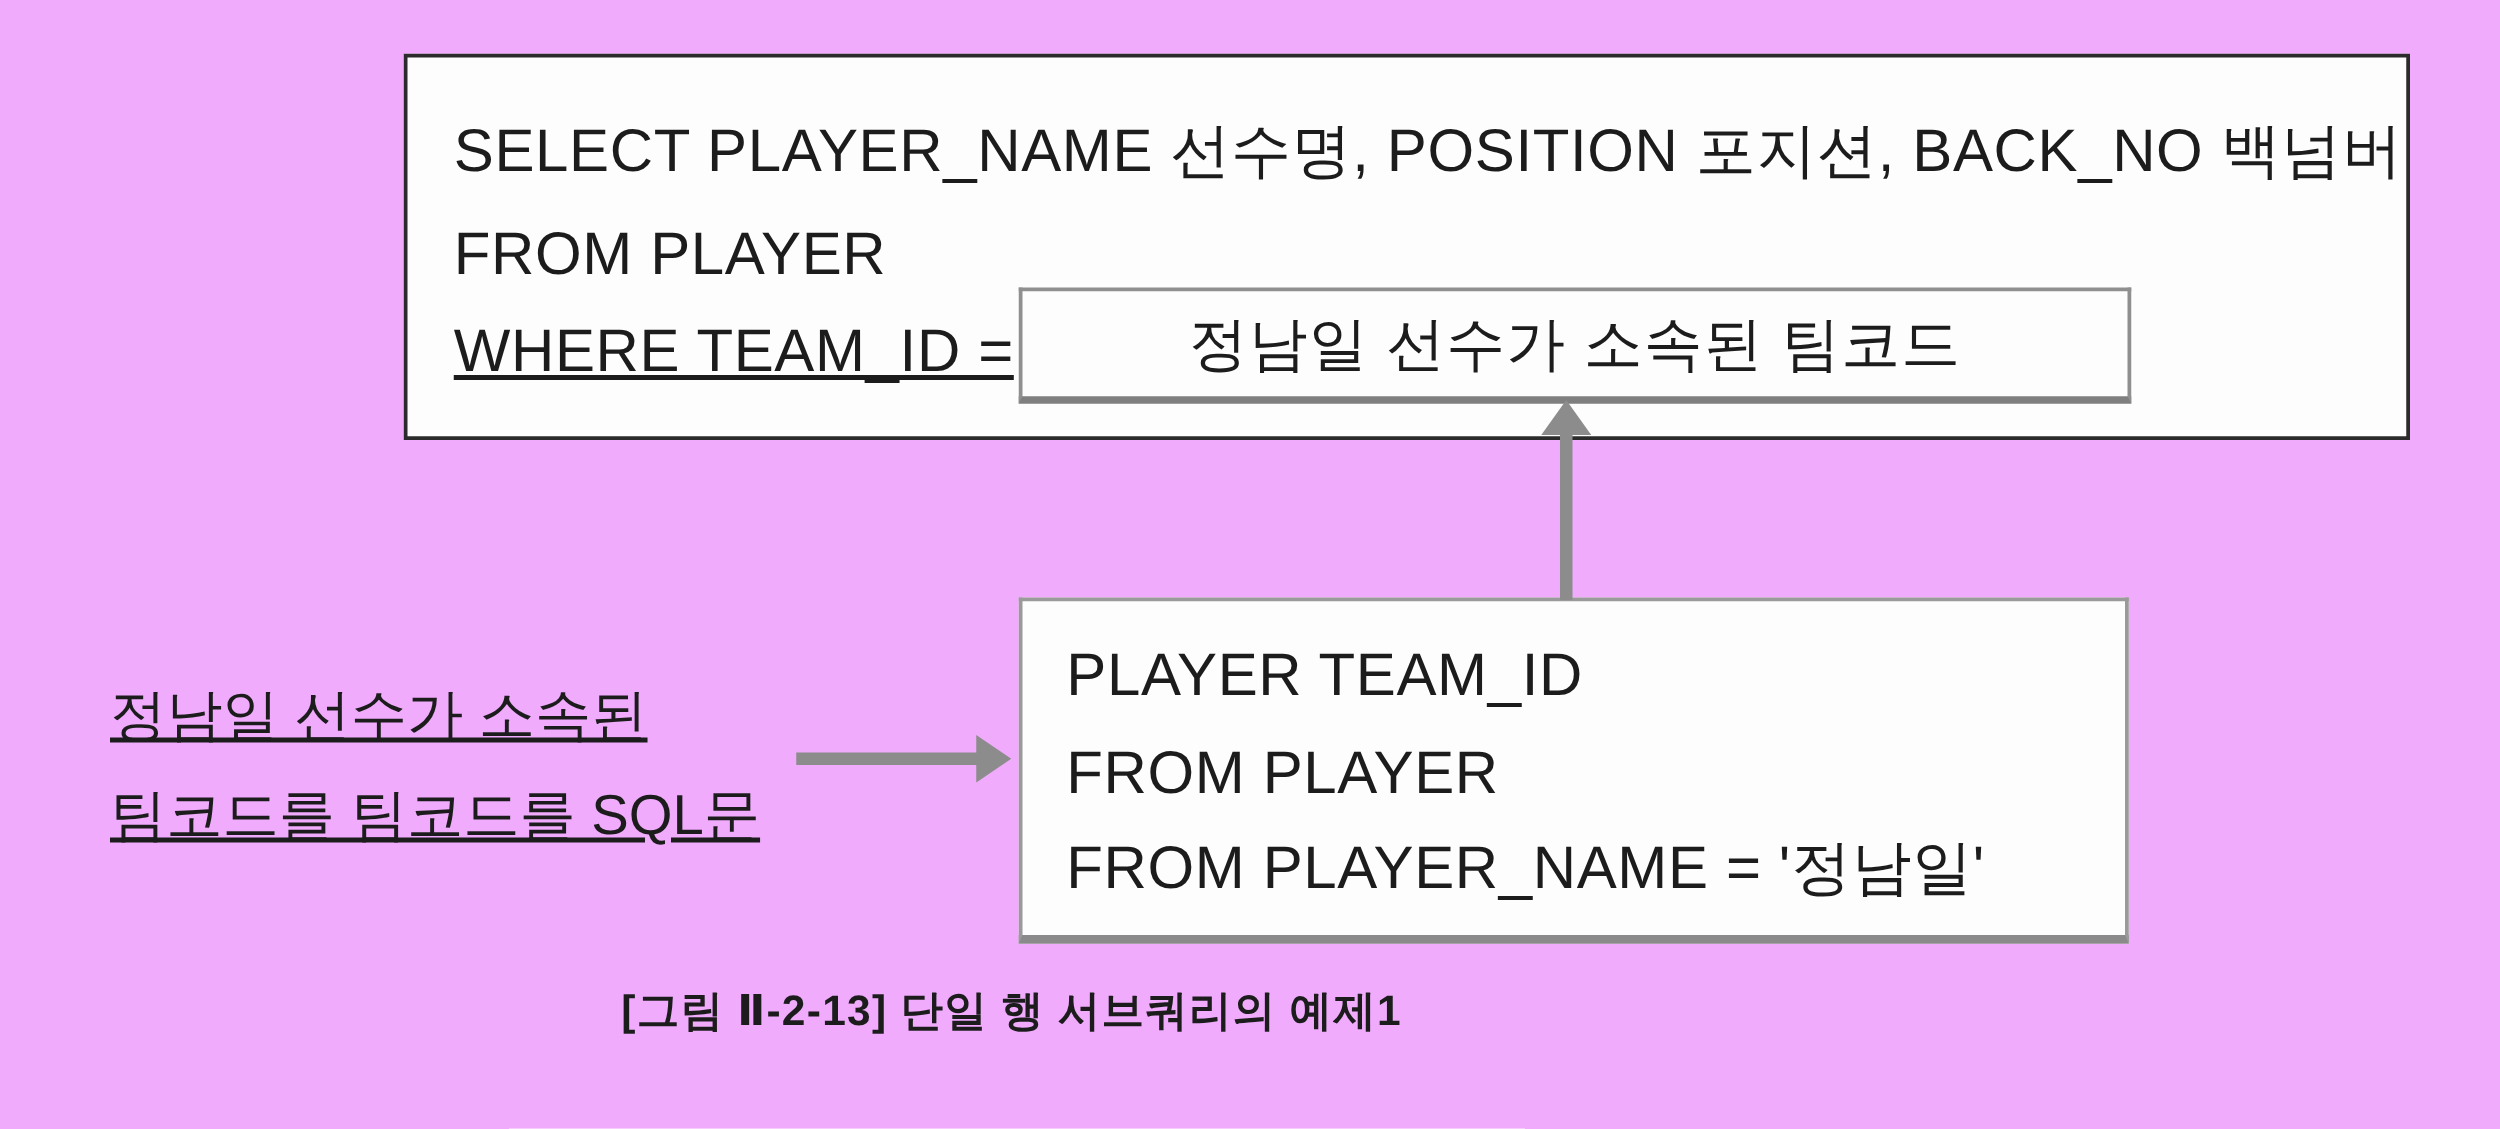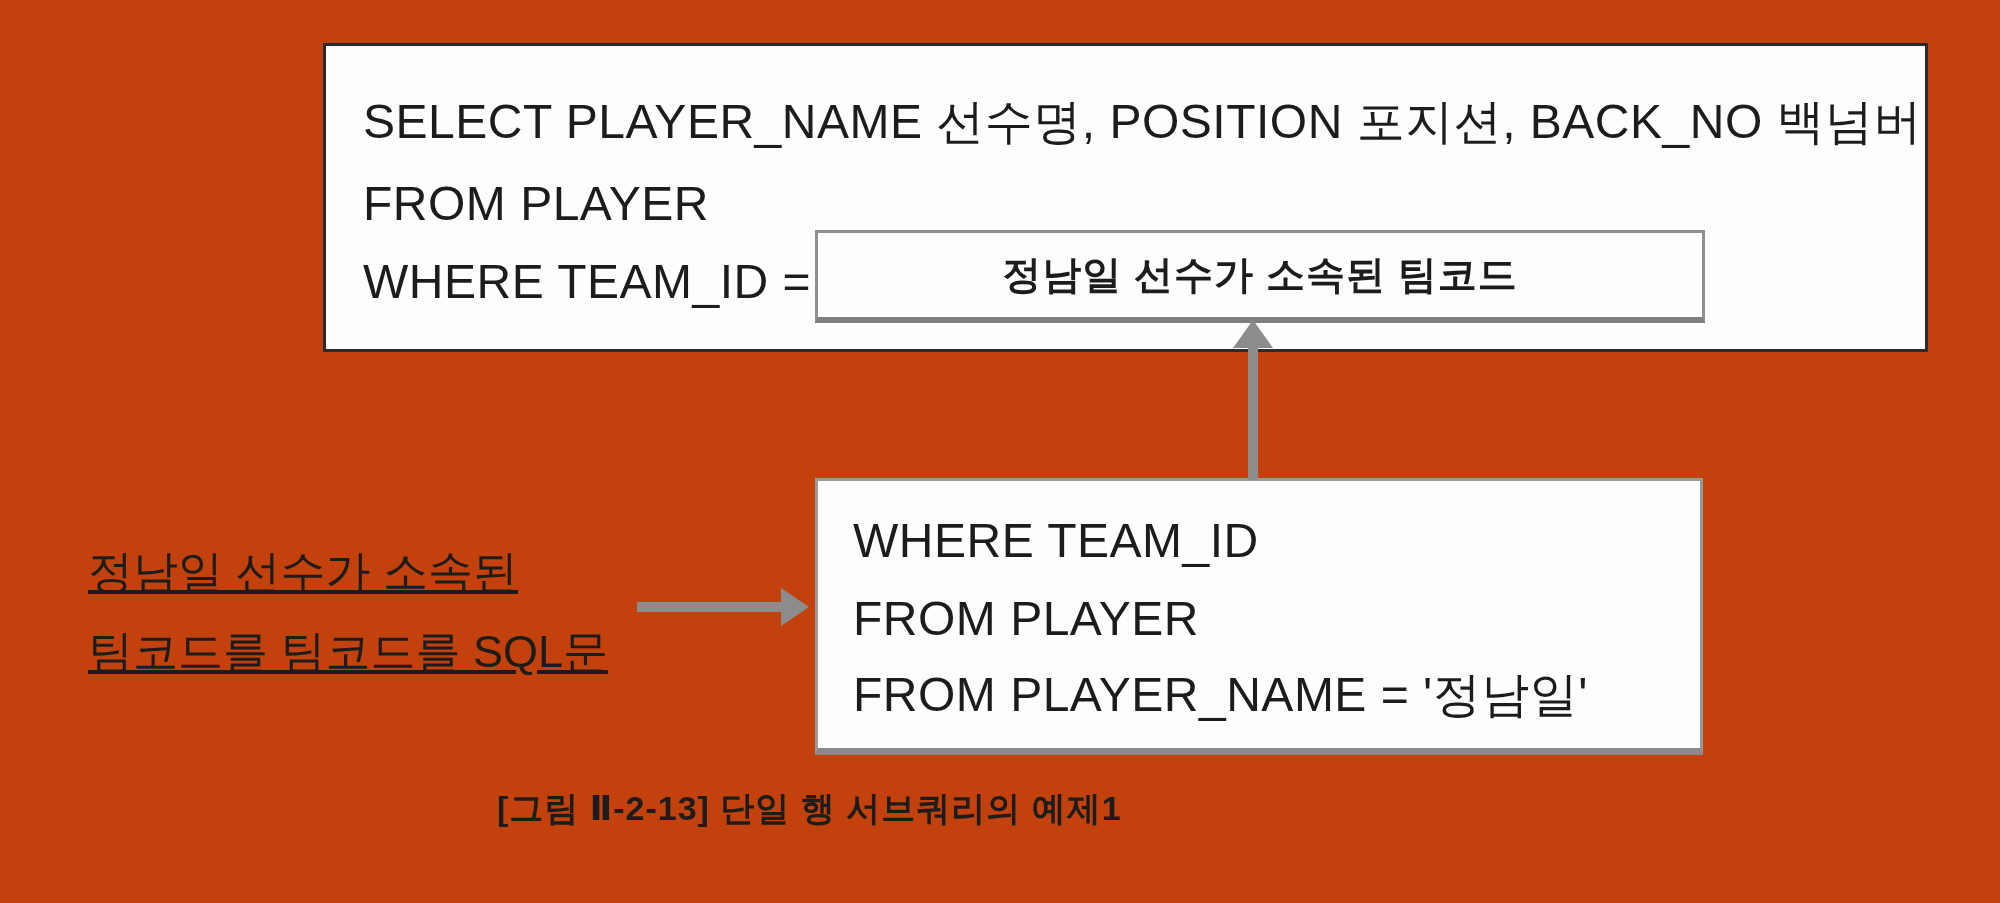--- a/index.html
+++ b/index.html
@@ -4,21 +4,21 @@
 <style>
   html, body {
     margin: 0;
     padding: 0;
     background: #ffffff;
   }
   .canvas {
     position: relative;
     width: 2000px;
     height: 903px;
-    background: #c2410c;
+    background: #f0abfc;
     font-family: "Liberation Sans", "DejaVu Sans", sans-serif;
     color: #1c1c1c;
     overflow: hidden;
   }
   
   .main-query-box {
     position: absolute;
     left: 323px;
     top: 43px;
     width: 1605px;
@@ -29,40 +29,40 @@
   }
   .sql-line {
     position: absolute;
     font-size: 48px;
     line-height: 48px;
     white-space: nowrap;
     letter-spacing: 0.5px;
   }
   .mq-line1 { left: 37px; top: 52px; }
   .mq-line2 { left: 37px; top: 134px; }
-  .mq-line3 { left: 37px; top: 212px; }
+  .mq-line3 { left: 37px; top: 212px; text-decoration: underline; }
   
   .placeholder-box {
     position: absolute;
     left: 815px;
     top: 230px;
     width: 890px;
     height: 93px;
     box-sizing: border-box;
     border: 3px solid #8f8f8f;
     border-bottom: 6px solid #7f7f7f;
     background: #fdfdfd;
     display: flex;
     align-items: center;
     justify-content: center;
     z-index: 2;
   }
   .placeholder-text {
-    font-size: 39px;
-    font-weight: bold;
+    font-size: 47px;
+    font-weight: normal;
     letter-spacing: 1px;
     white-space: nowrap;
     text-align: center;
   }
   
   .subquery-box {
     position: absolute;
     left: 815px;
     top: 478px;
     width: 888px;
@@ -148,21 +148,21 @@
   </div>
 
   <div class="placeholder-box">
     <span class="placeholder-text">정남일 선수가 소속된 팀코드</span>
   </div>
 
   <div class="v-arrow-shaft"></div>
   <div class="v-arrow-head"></div>
 
   <div class="subquery-box">
-    <div class="sql-line sq-line1">WHERE TEAM_ID</div>
+    <div class="sql-line sq-line1">PLAYER TEAM_ID</div>
     <div class="sql-line sq-line2">FROM PLAYER</div>
     <div class="sql-line sq-line3">FROM PLAYER_NAME = '정남일'</div>
   </div>
 
   <div class="annotation">
     <div>정남일 선수가 소속된</div>
     <div>팀코드를 팀코드를 SQL문</div>
   </div>
 
   <div class="h-arrow-shaft"></div>

